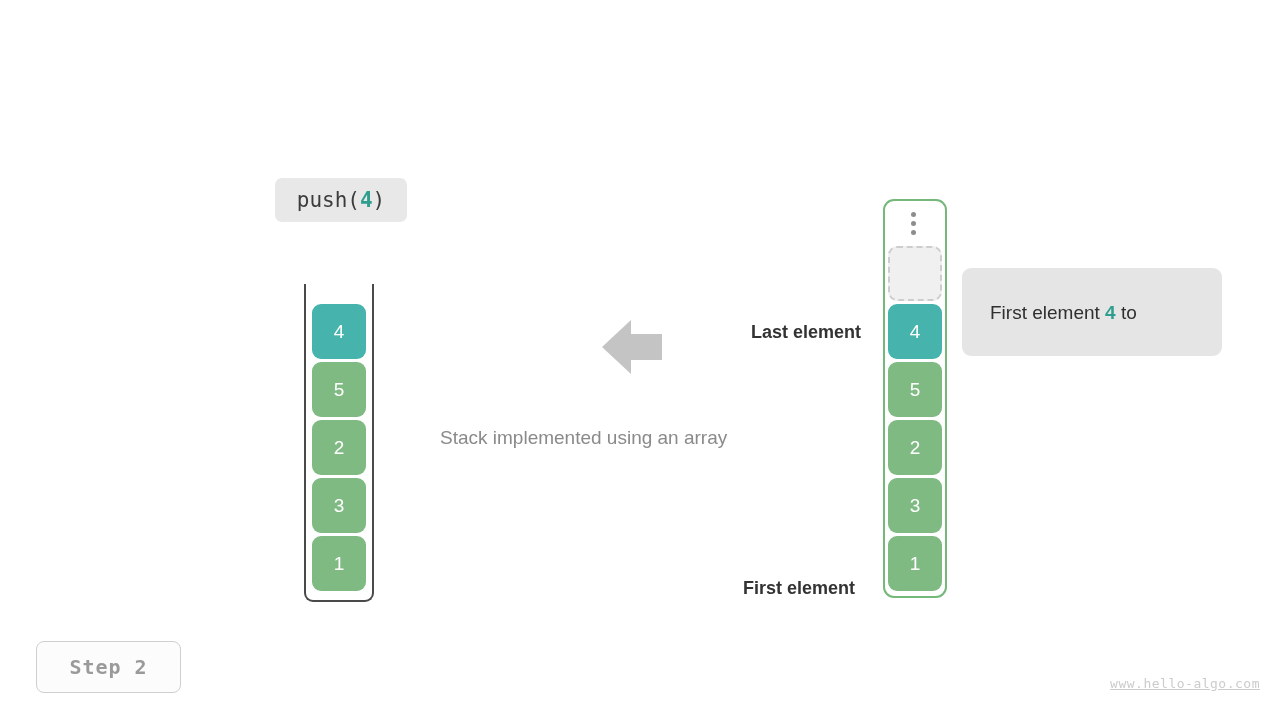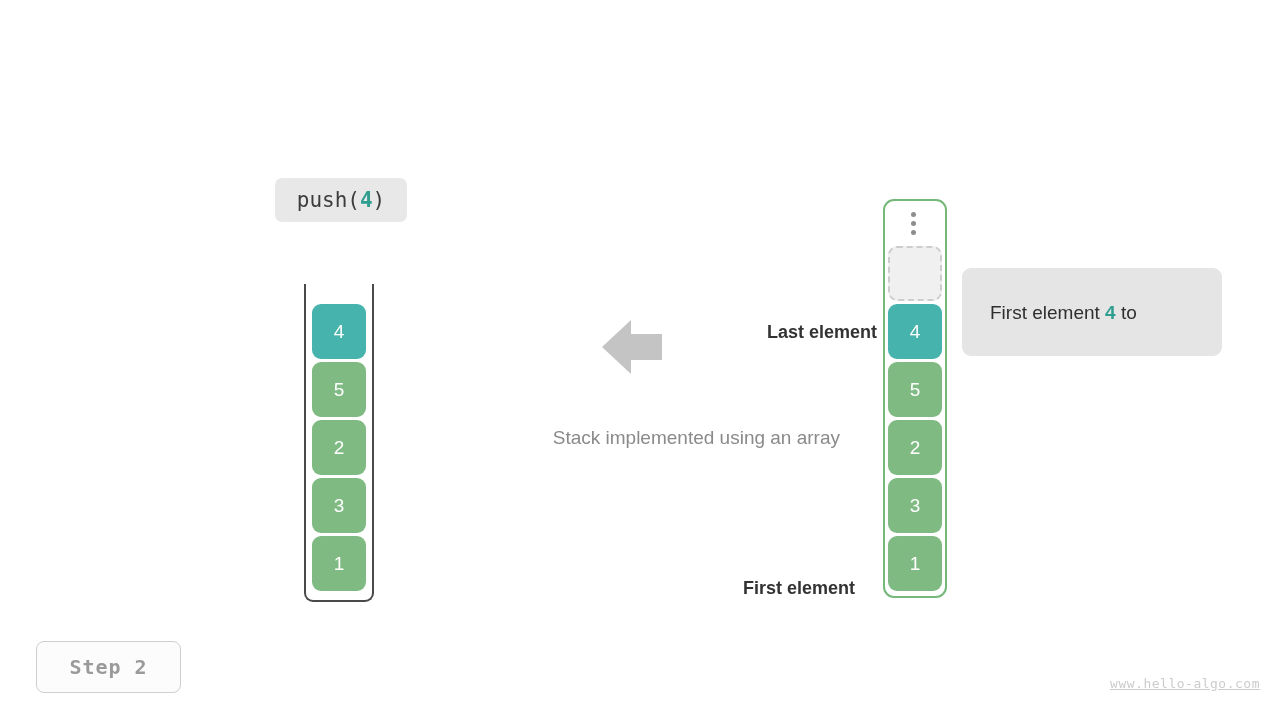--- a/index.html
+++ b/index.html
@@ -154,29 +154,29 @@
   }
 
   
   .edge-label {
     position: absolute;
     font-size: 18px;
     font-weight: bold;
     color: #333333;
     text-align: right;
   }
-  #label-last  { left: 636px; top: 322px; width: 241px; }
+  #label-last  { left: 620px; top: 322px; width: 241px; }
   #label-first { left: 620px; top: 555px; width: 235px; margin-top: 23px; }
 
   #caption {
     position: absolute;
     left: 440px;
     top: 427px;
     width: 400px;
-    text-align: right;
+    text-align: left;
     font-size: 19px;
     color: #8a8a8a;
   }
 
   
   #step-badge {
     position: absolute;
     left: 36px;
     top: 641px;
     width: 145px;

